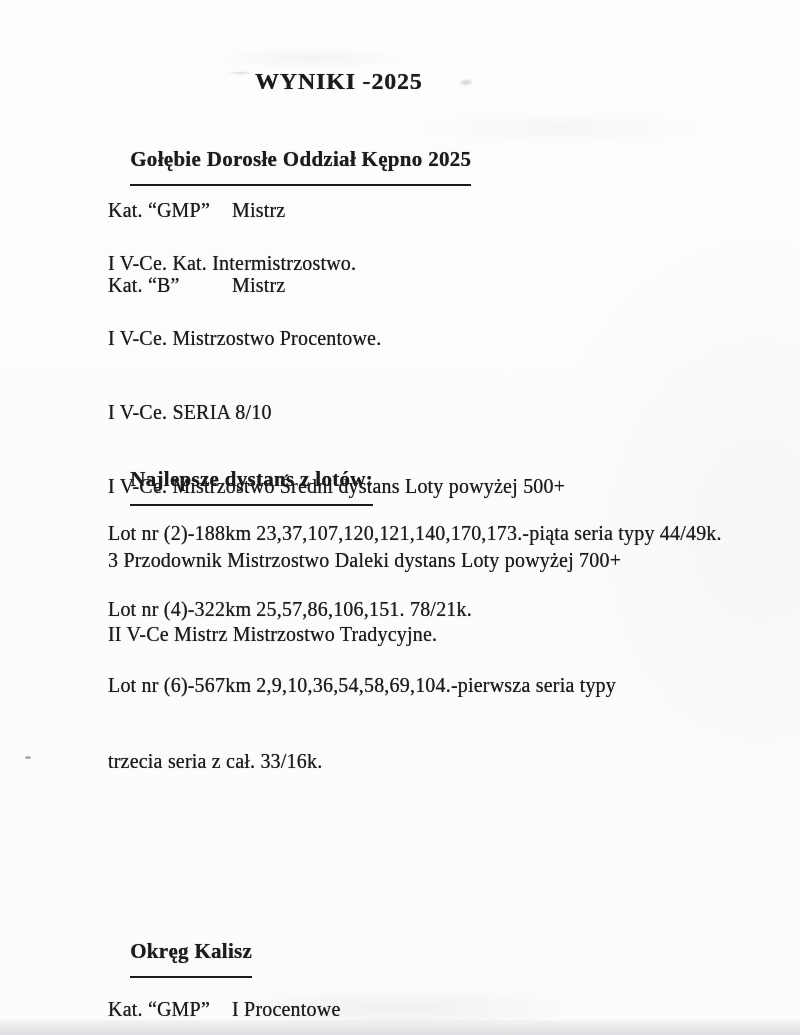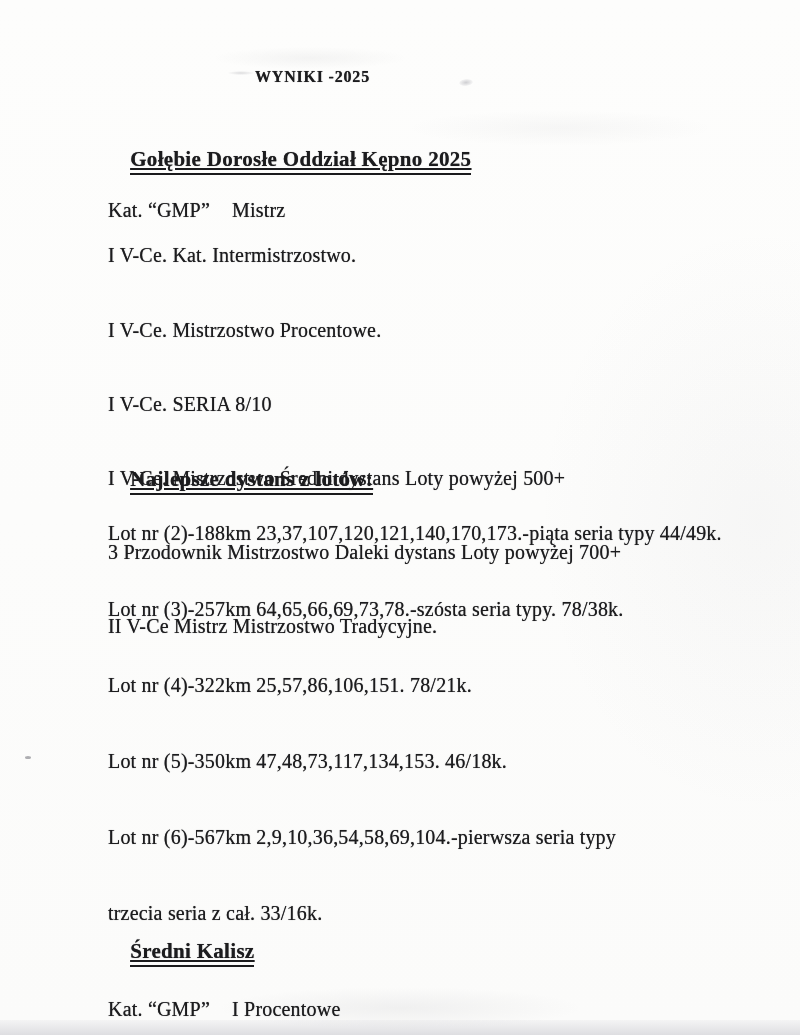--- a/index.html
+++ b/index.html
@@ -24,41 +24,40 @@
     left: 108px;
     color: #1c1c1e;
     font-size: 20px;
     letter-spacing: 0.2px;
     white-space: pre;
     text-shadow: 0 0 0.7px rgba(28,28,30,0.8);
   }
   .doc-title {
     left: 255px; top: 68px;
     font-weight: bold;
-    font-size: 16px;
+    font-size: 24px;
     letter-spacing: 0.8px;
   }
   .heading {
     font-weight: bold;
     font-size: 21px;
     letter-spacing: 0.3px;
   }
   .heading > span {
     display: inline-block;
     border-bottom: 2.6px solid #1b1b1d;
-    padding-bottom: 1px;
-    text-decoration: underline;
+    padding-bottom: 12px;
   }
   .h-sec1 { top: 122px; }
   .h-sec2 { top: 442px; }
   .h-sec3 { top: 914px; }
   .lines { white-space: pre; }
   .lines > div { white-space: pre; }
   .lines-sec1-tabs { top: 149px; line-height: 24.7px; }
-  .lines-sec1 { top: 194px; line-height: 24.7px; }
+  .lines-sec1 { top: 202px; line-height: 24.7px; }
   .lines-sec2 { top: 470px; line-height: 25.35px; }
   .lines-sec3 { top: 943px; line-height: 26.6px; }
   .tab-label { display: inline-block; width: 124px; }
   
   .smudge-a {
     position: absolute; left: 459px; top: 79px;
     width: 14px; height: 7px;
     border-radius: 50%;
     background: radial-gradient(ellipse at center, rgba(150,150,158,0.45), rgba(170,170,178,0.15) 60%, transparent 75%);
     transform: rotate(-6deg);
@@ -89,56 +88,55 @@
 
   <div class="smudge-a"></div>
   <div class="smudge-b"></div>
 
   <div class="txt heading h-sec1">
     <span>Gołębie Dorosłe Oddział Kępno 2025</span>
   </div>
 
   <div class="txt lines lines-sec1-tabs">
     <div><span class="tab-label">Kat. “GMP”</span><span>Mistrz</span></div>
+    <div><span class="tab-label">Kat. “B”</span><span>Mistrz</span></div>
   </div>
 
   <div class="txt lines lines-sec1">
     <div>I V-Ce. Kat. Intermistrzostwo.</div>
     <div>I V-Ce. Mistrzostwo Procentowe.</div>
     <div>I V-Ce. SERIA 8/10</div>
     <div>I V-Ce. Mistrzostwo Średni dystans Loty powyżej 500+</div>
     <div>3 Przodownik Mistrzostwo Daleki dystans Loty powyżej 700+</div>
     <div>II V-Ce Mistrz Mistrzostwo Tradycyjne.</div>
   </div>
 
   <div class="txt heading h-sec2">
     <span>Najlepsze dystans z lotów:</span>
   </div>
 
   <div class="txt lines lines-sec2">
     <div>Lot nr (2)-188km 23,37,107,120,121,140,170,173.-piąta seria typy 44/49k.</div>
-    <div>Lot nr (3)-257km 64,65,66,69,73,78.-szósta seria typy. 78/38k.</div>
     <div>Lot nr (4)-322km 25,57,86,106,151. 78/21k.</div>
-    <div>Lot nr (5)-350km 47,48,73,117,134,153. 46/18k.</div>
     <div>Lot nr (6)-567km 2,9,10,36,54,58,69,104.-pierwsza seria typy</div>
     <div>trzecia seria z cał. 33/16k.</div>
     
     
     
     
     
     
     
     
     
     
   </div>
 
   <div class="txt heading h-sec3">
-    <span>Średni Kalisz</span>
+    <span>Okręg Kalisz</span>
   </div>
 
   <div class="txt lines lines-sec3">
     <div><span class="tab-label">Kat. “GMP”</span><span>I Procentowe</span></div>
     
   </div>
 
   <div class="margin-dot"></div>
   <div class="bottom-band"></div>
 

